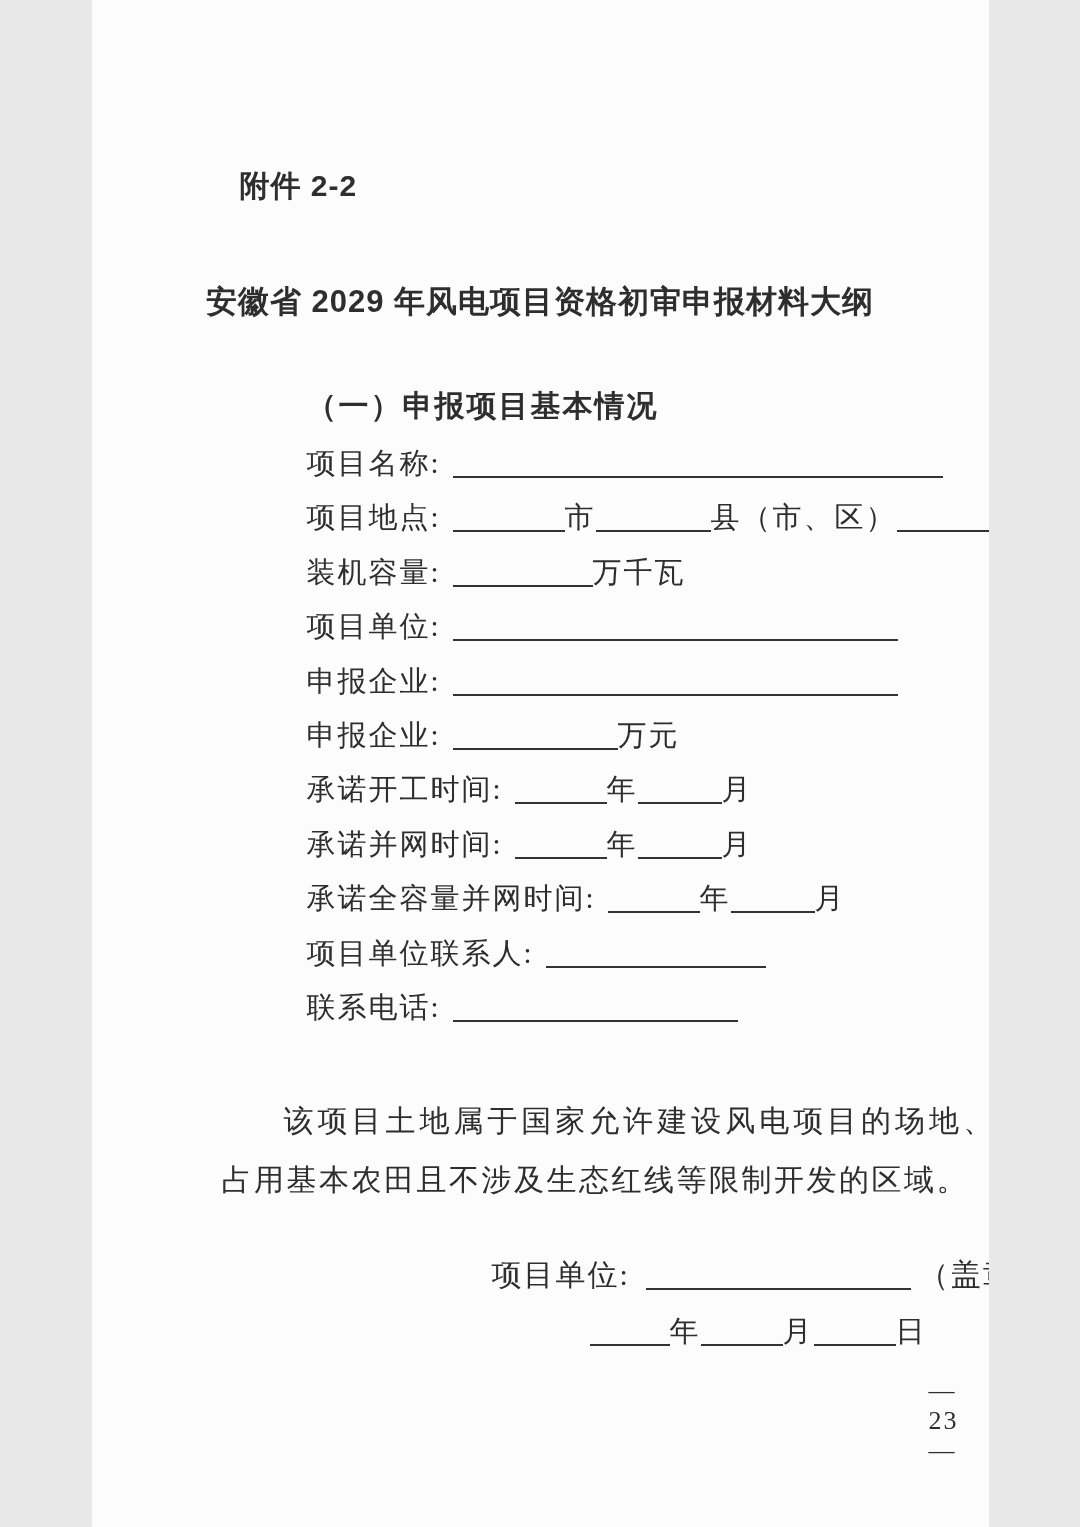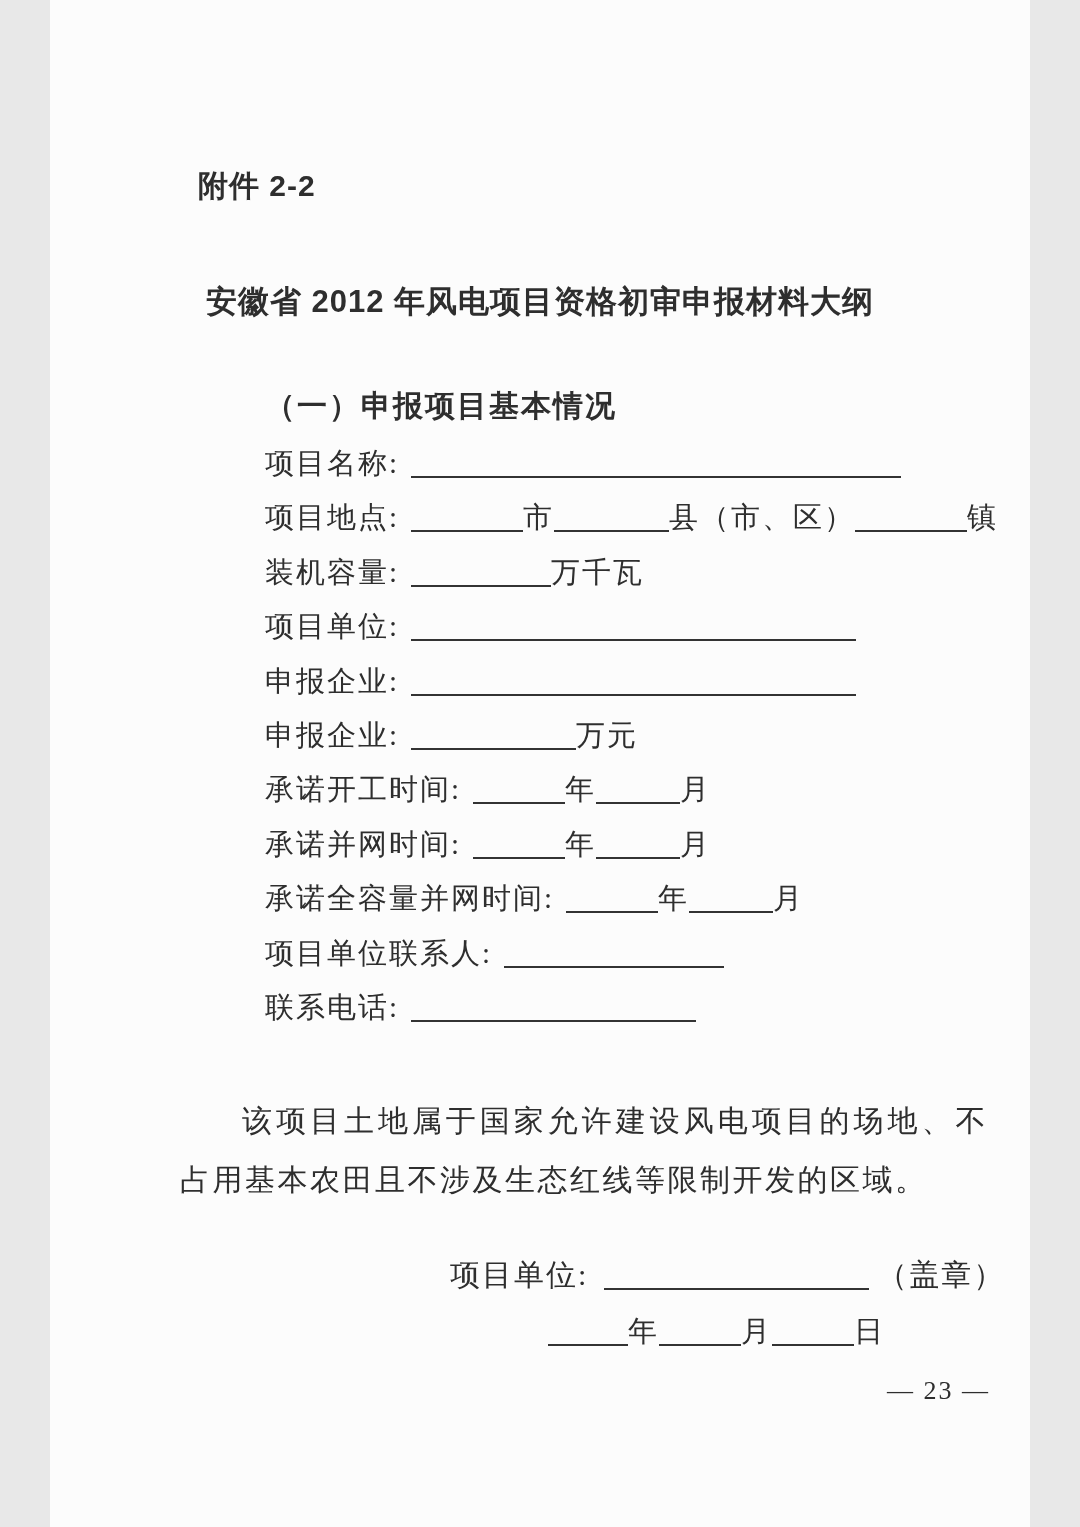--- a/index.html
+++ b/index.html
@@ -1,18 +1,18 @@
 <!DOCTYPE html>
 <html lang="zh"><head>
 <meta charset="utf-8">
 <style>
   html,body{margin:0;padding:0;background:#e8e8e8;}
   .page{
     position:relative;
-    width:980px;height:1527px;
+    width:897px;height:1527px;
     margin:0 auto;
     background:#fcfcfc;
     color:#2e2e2e;
     font-family:"Liberation Serif","DejaVu Serif",serif;
     overflow:hidden;
   }
   .attachment-label{
     position:absolute;left:148px;top:166px;
     font-family:"Liberation Sans","DejaVu Sans",sans-serif;
     font-size:30px;font-weight:600;letter-spacing:1px;
@@ -63,21 +63,21 @@
     font-size:26px;letter-spacing:2px;
   }
 </style>
 </head>
 <body>
 
 <div class="page">
 
   <div class="attachment-label">附件 2-2</div>
 
-  <div class="doc-title">安徽省 2012 年风电项目资格初审申报材料大纲</div>
+  <div class="doc-title">安徽省 2029 年风电项目资格初审申报材料大纲</div>
 
   <div class="section-heading">（一）申报项目基本情况</div>
 
   <div class="form-fields">
       <div class="form-row"><span class="field-label">项目名称:</span><span class="blank" style="width: 490px;"></span></div>
       <div class="form-row"><span class="field-label">项目地点:</span><span class="blank" style="width: 112px;"></span><span class="seg-text">市</span><span class="blank" style="width: 115px;"></span><span class="seg-text">县（市、区）</span><span class="blank" style="width: 112px;"></span><span class="seg-text">镇</span></div>
       <div class="form-row"><span class="field-label">装机容量:</span><span class="blank" style="width: 140px;"></span><span class="seg-text">万千瓦</span></div>
       <div class="form-row"><span class="field-label">项目单位:</span><span class="blank" style="width: 445px;"></span></div>
       <div class="form-row"><span class="field-label">申报企业:</span><span class="blank" style="width: 445px;"></span></div>
       <div class="form-row"><span class="field-label">申报企业:</span><span class="blank" style="width: 165px;"></span><span class="seg-text">万元</span></div>

